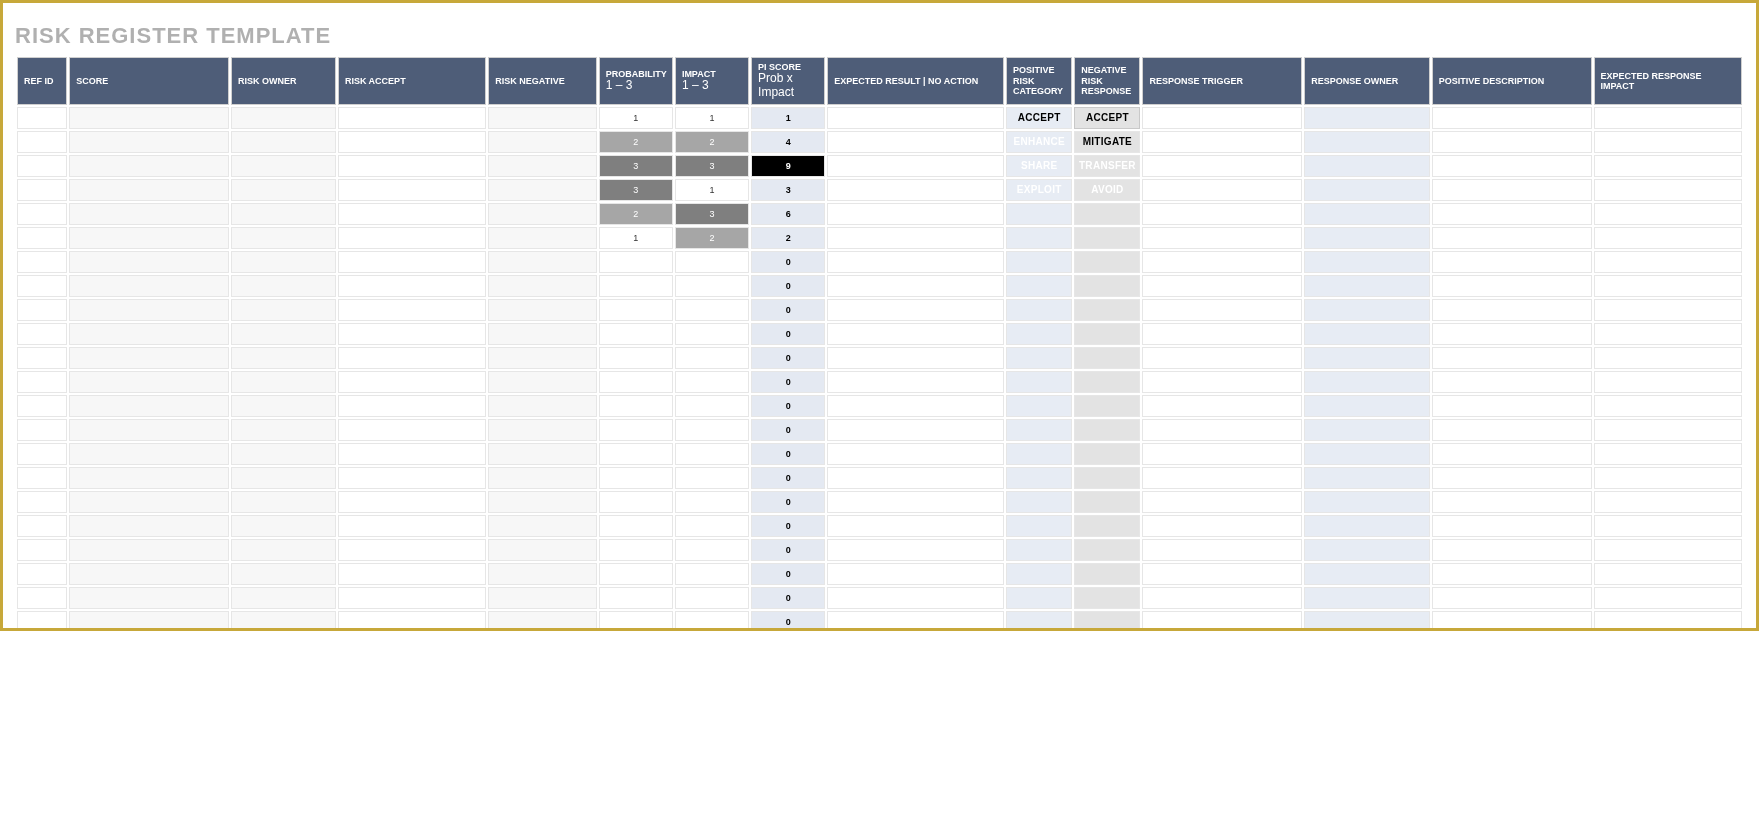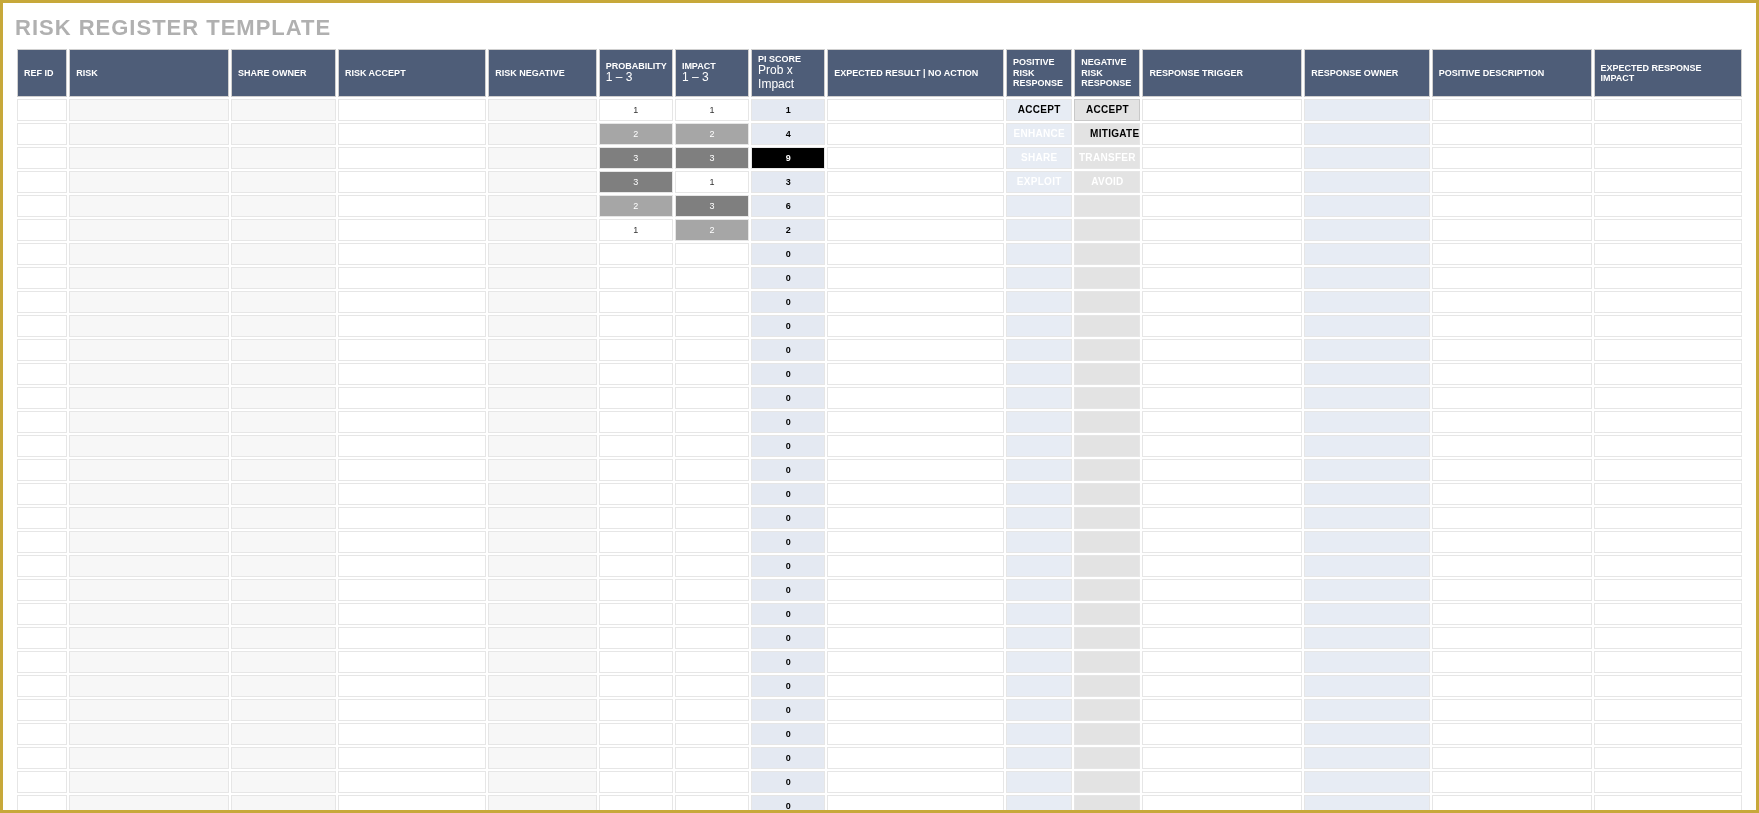--- a/index.html
+++ b/index.html
@@ -1,17 +1,17 @@
 <!DOCTYPE html>
 <html><head>
 <meta charset="utf-8">
 <style>
   * { box-sizing: border-box; }
   html, body { margin:0; padding:0; font-family: Arial, Helvetica, sans-serif; background:#fff; }
-  .frame { border:3px solid #c7a83a; width:1759px; height:813px; overflow:hidden; padding:8px 12px 0 12px; }
+  .frame { border:3px solid #c7a83a; width:1759px; height:631px; overflow:hidden; padding:16px 12px 0 12px; }
   .title { color:#b0b0b0; font-weight:700; font-size:22px; letter-spacing:1px; margin:4px 0 6px 0; }
   table { border-collapse:separate; border-spacing:2px 2px; width:100%; table-layout:fixed; }
   th, td { font-size:9px; padding:0; }
   th { background:#4e5d78; color:#fff; font-weight:700; text-align:left; height:44px; vertical-align:middle; padding:4px 6px; border:1px solid #cfcfcf; line-height:1.15; }
   td { height:22px; text-align:center; vertical-align:middle; border:1px solid #e6e6e6; background:#ffffff; font-weight:400; color:#333; }
   td.left { text-align:left; padding-left:6px; }
   td.grey1 { background:#f7f7f7; }
   td.pos  { background:#e7ecf4; }
   td.neg  { background:#e3e3e3; }
   td.owner2 { background:#e7ecf4; }
@@ -19,21 +19,21 @@
   .pi1 { background:#ffffff; }
   .pi2 { background:#a6a6a6; color:#fff; }
   .pi3 { background:#7f7f7f; color:#fff; }
   .pi-score { background:#e4e9f2; font-weight:700; color:#000; }
   .pi-score-dark { background:#000; color:#fff; font-weight:700; }
   
   .btn { font-weight:700; font-size:10px; letter-spacing:0.3px; }
   .btn-accept-pos { background:#f2f2f2; color:#000; }
   .btn-accept-neg { background:#ffffff; color:#000; border:1px solid #c9c9c9; }
   .btn-enhance { background:#8a9bb8; color:#fff; }
-  .btn-mitigate { background:#d6d6d6; color:#000;text-align:right; }
+  .btn-mitigate { background:#d6d6d6; color:#000; }
   .btn-share   { background:#6b7e9e; color:#fff; }
   .btn-transfer{ background:#9e9e9e; color:#fff; }
   .btn-exploit { background:#4e5d78; color:#fff;text-align:center; }
   .btn-avoid   { background:#000000; color:#fff; }
   
   col.c-ref    { width:44px; }
   col.c-risk   { width:140px; }
   col.c-owner  { width:92px; }
   col.c-trig   { width:130px; }
   col.c-cat    { width:95px; }
@@ -69,29 +69,29 @@
       <col class="c-pos">
         <col class="c-neg">
         <col class="c-rtrig">
         <col class="c-rown">
         <col class="c-rdesc">
         <col class="c-eimp">
     </colgroup>
     <thead>
       <tr>
         <th>REF ID</th>
-        <th>RISK</th>
-        <th>SHARE OWNER</th>
+        <th>SCORE</th>
+        <th>RISK OWNER</th>
         <th>RISK ACCEPT</th>
         <th>RISK NEGATIVE</th>
         <th><span>PROBABILITY</span><span class="th-sub">1 – 3</span></th>
         <th><span>IMPACT</span><span class="th-sub">1 – 3</span></th>
         <th><span>PI SCORE</span><span class="th-sub">Prob x Impact</span></th>
         <th>EXPECTED RESULT | NO ACTION</th>
-        <th>POSITIVE RISK RESPONSE</th>
+        <th>POSITIVE RISK CATEGORY</th>
         <th>NEGATIVE RISK RESPONSE</th>
         <th>RESPONSE TRIGGER</th>
         <th>RESPONSE OWNER</th>
         <th>POSITIVE DESCRIPTION</th>
         <th>EXPECTED RESPONSE IMPACT</th>
       </tr>
     </thead>
     <tbody id="tbody">
         <tr>
           <td class=""></td>

